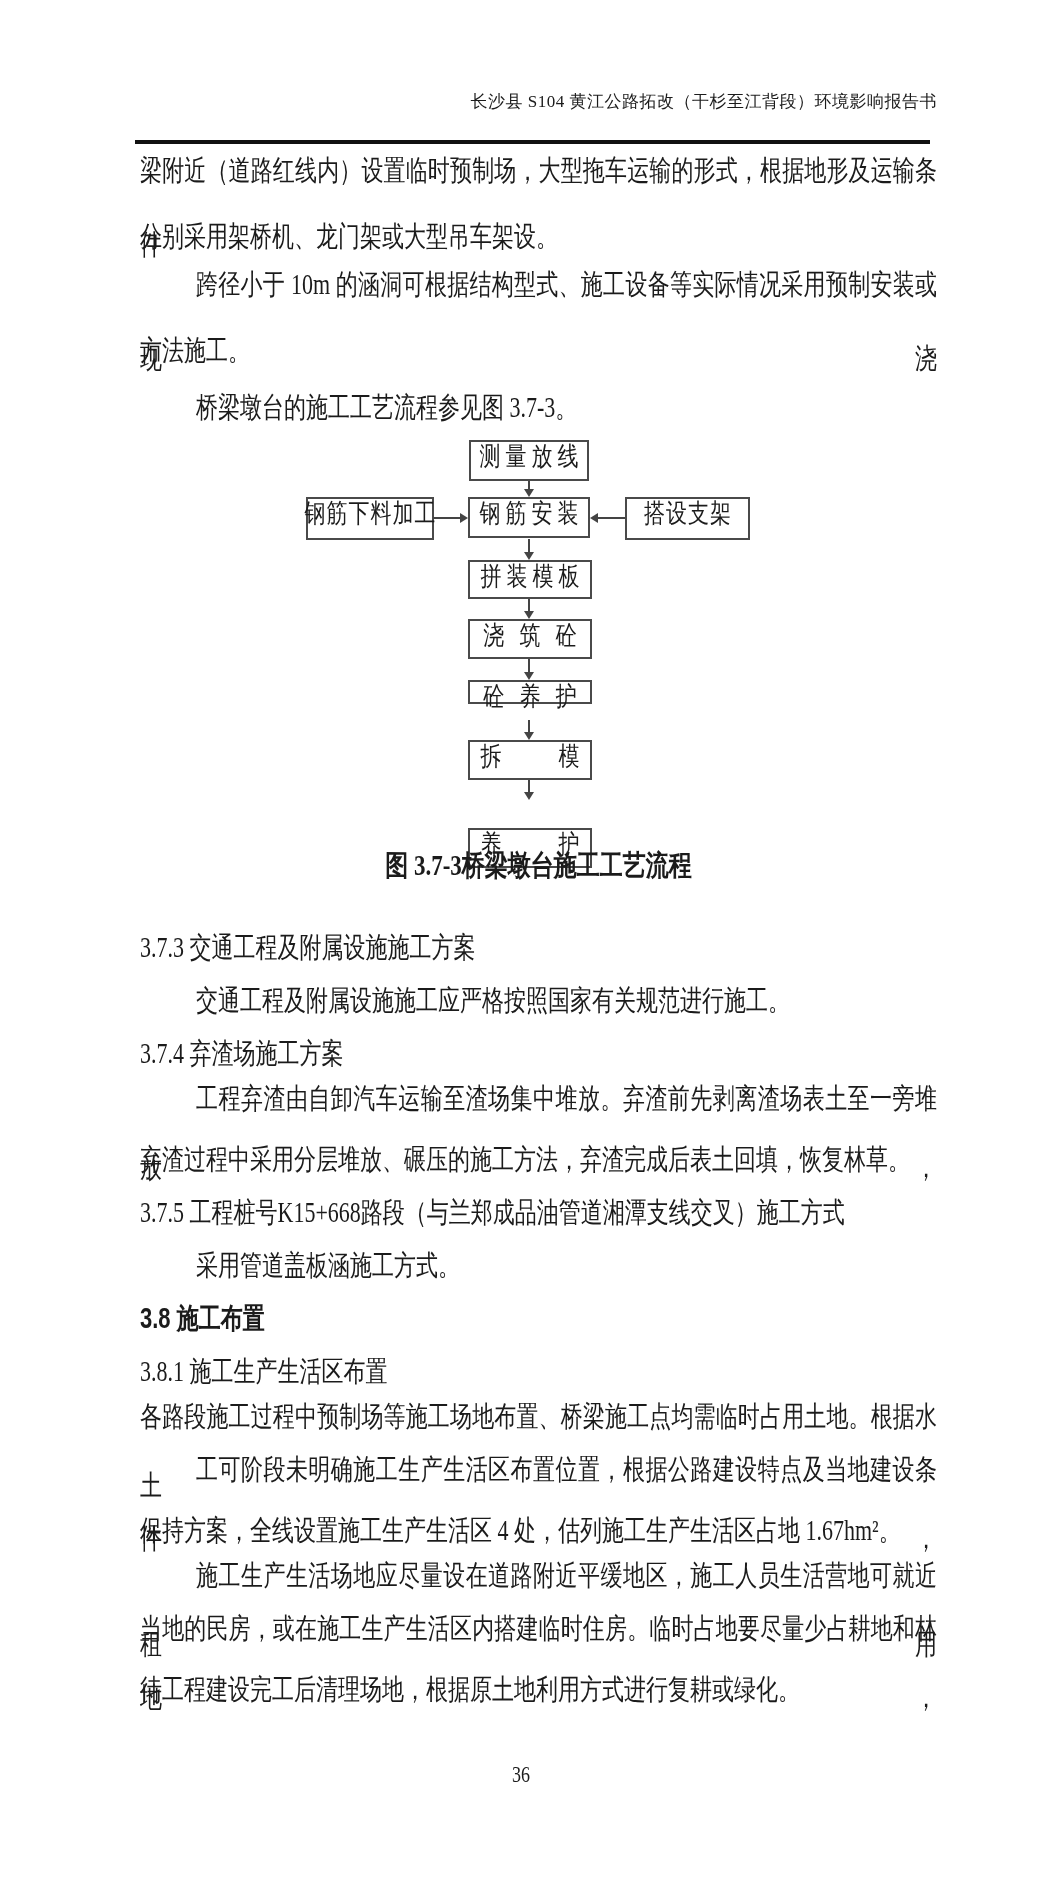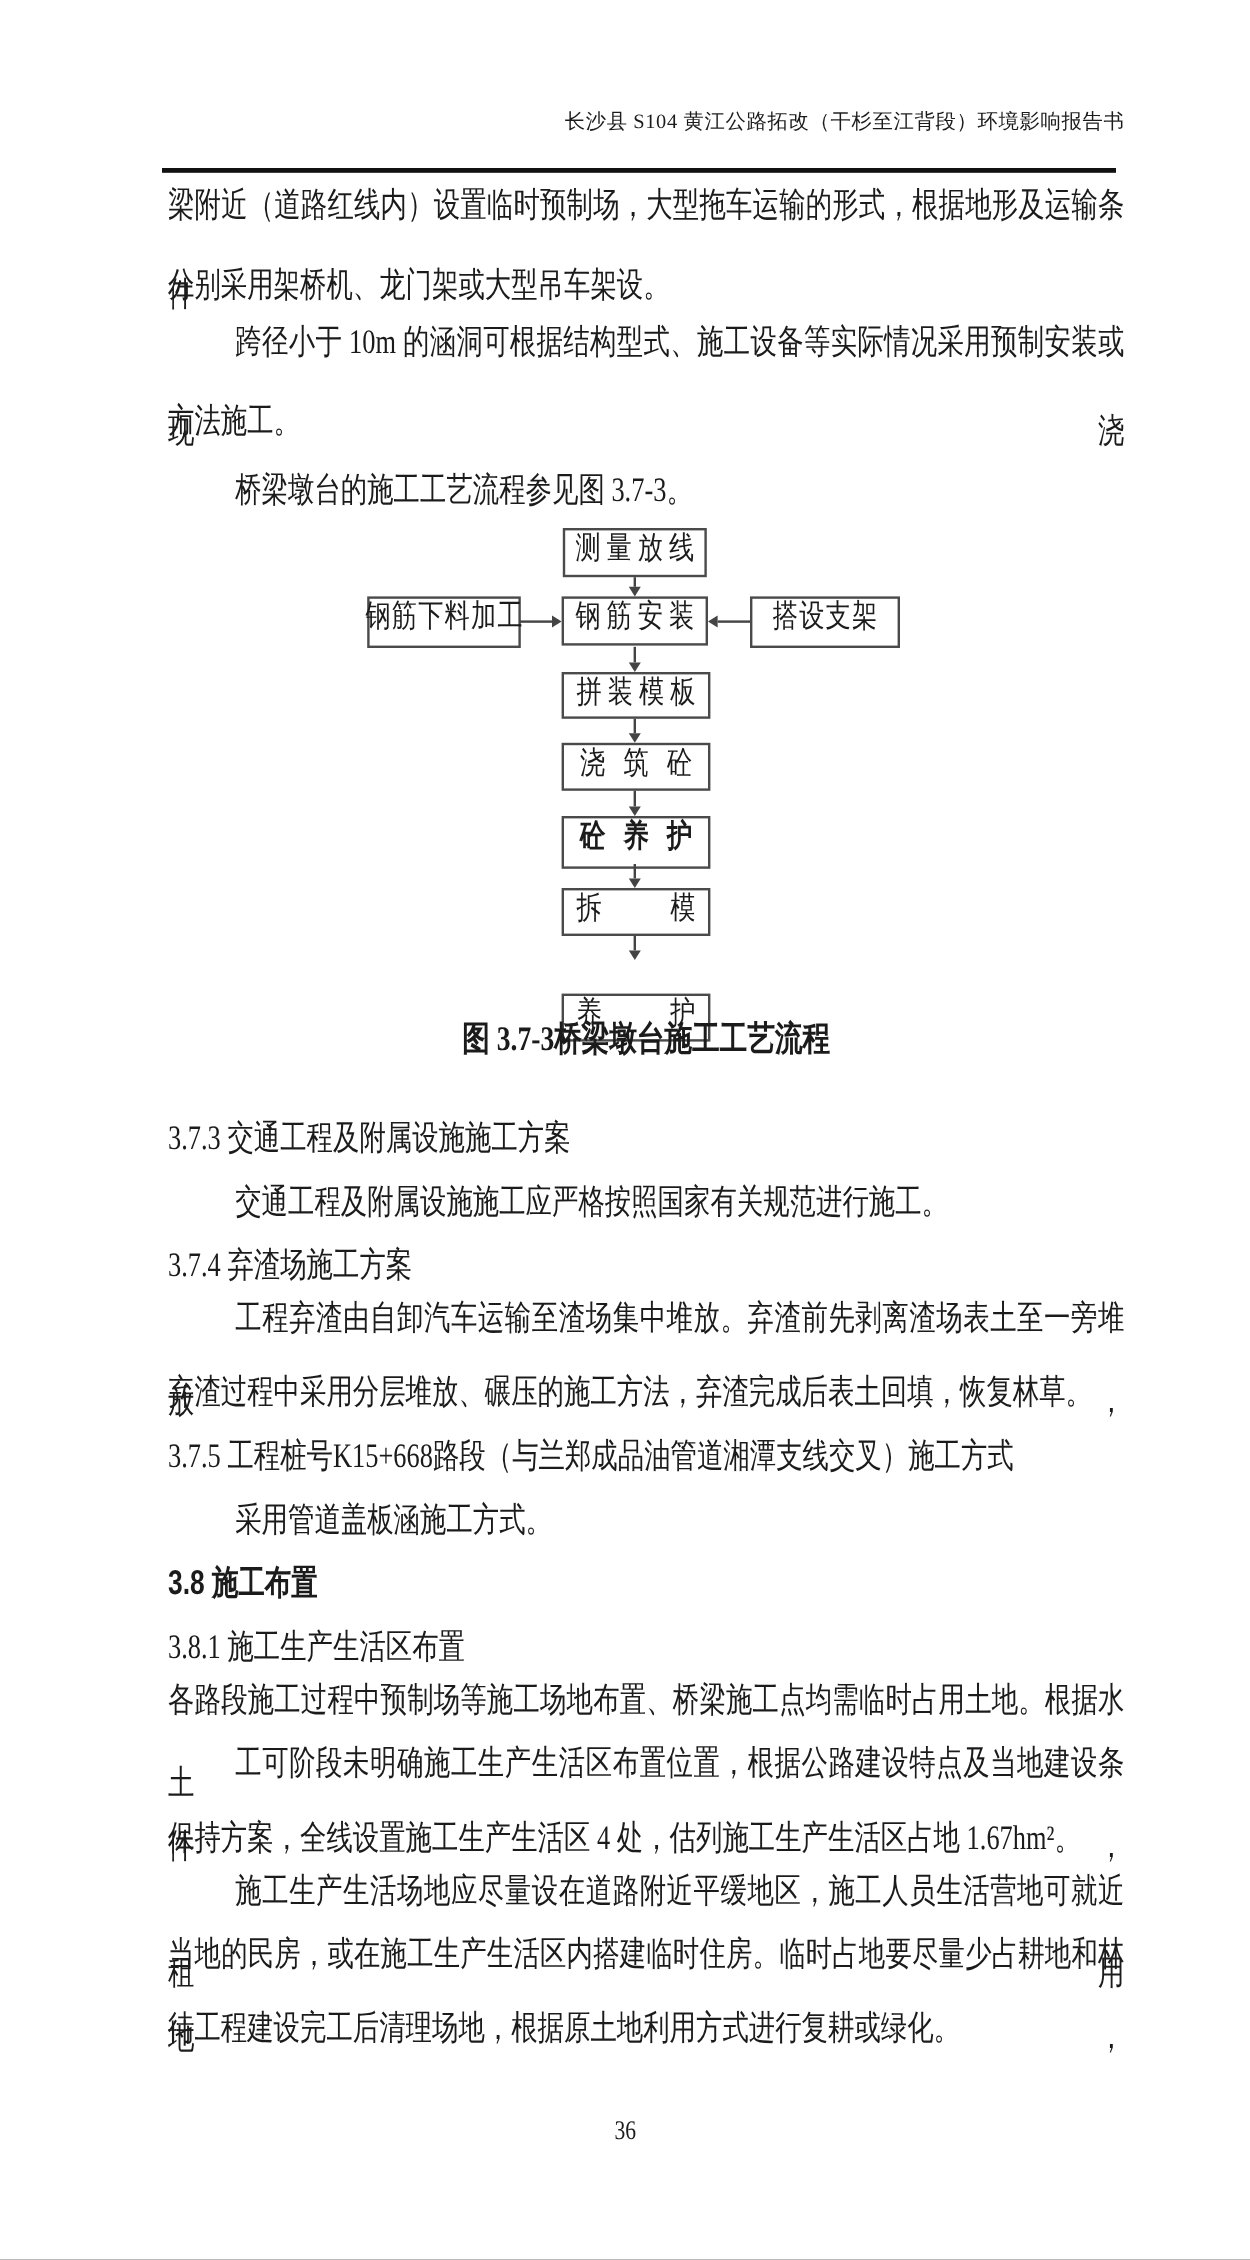--- a/index.html
+++ b/index.html
@@ -105,21 +105,21 @@
     <div class="fc-box side" style="left:625px; top:497px; width:125px; height:43px;">
       <span>搭设支架</span>
     </div>
 
     <div class="fc-box" style="left:468px; top:560px; width:124px; height:39px;">
       <span>拼装模板</span>
     </div>
     <div class="fc-box" style="left:468px; top:619px; width:124px; height:40px;">
       <span>浇 筑 砼</span>
     </div>
-    <div class="fc-box" style="left:468px; top:680px; width:124px; height:44px;font-weight:bold;">
+    <div class="fc-box" style="left:468px; top:680px; width:124px; height:24px;">
       <span>砼 养 护</span>
     </div>
     <div class="fc-box" style="left:468px; top:740px; width:124px; height:40px;">
       <span>拆　　模</span>
     </div>
     <div class="fc-box" style="left:468px; top:828px; width:124px; height:40px;">
       <span>养　　护</span>
     </div>
 
     <div class="varrow" style="left:528px; top:481px; height:8px;"></div>

